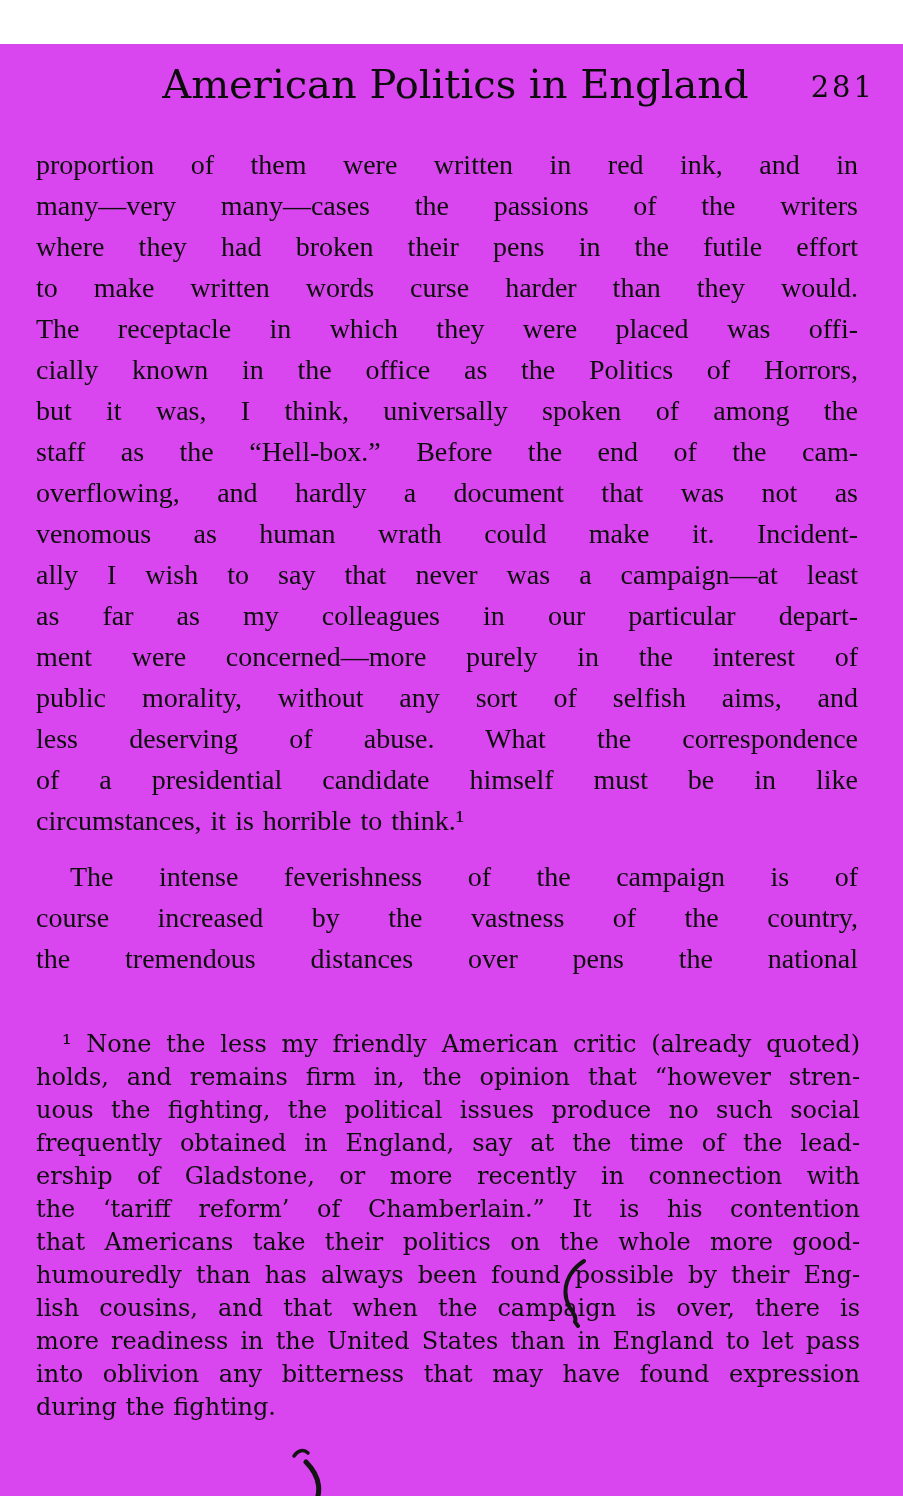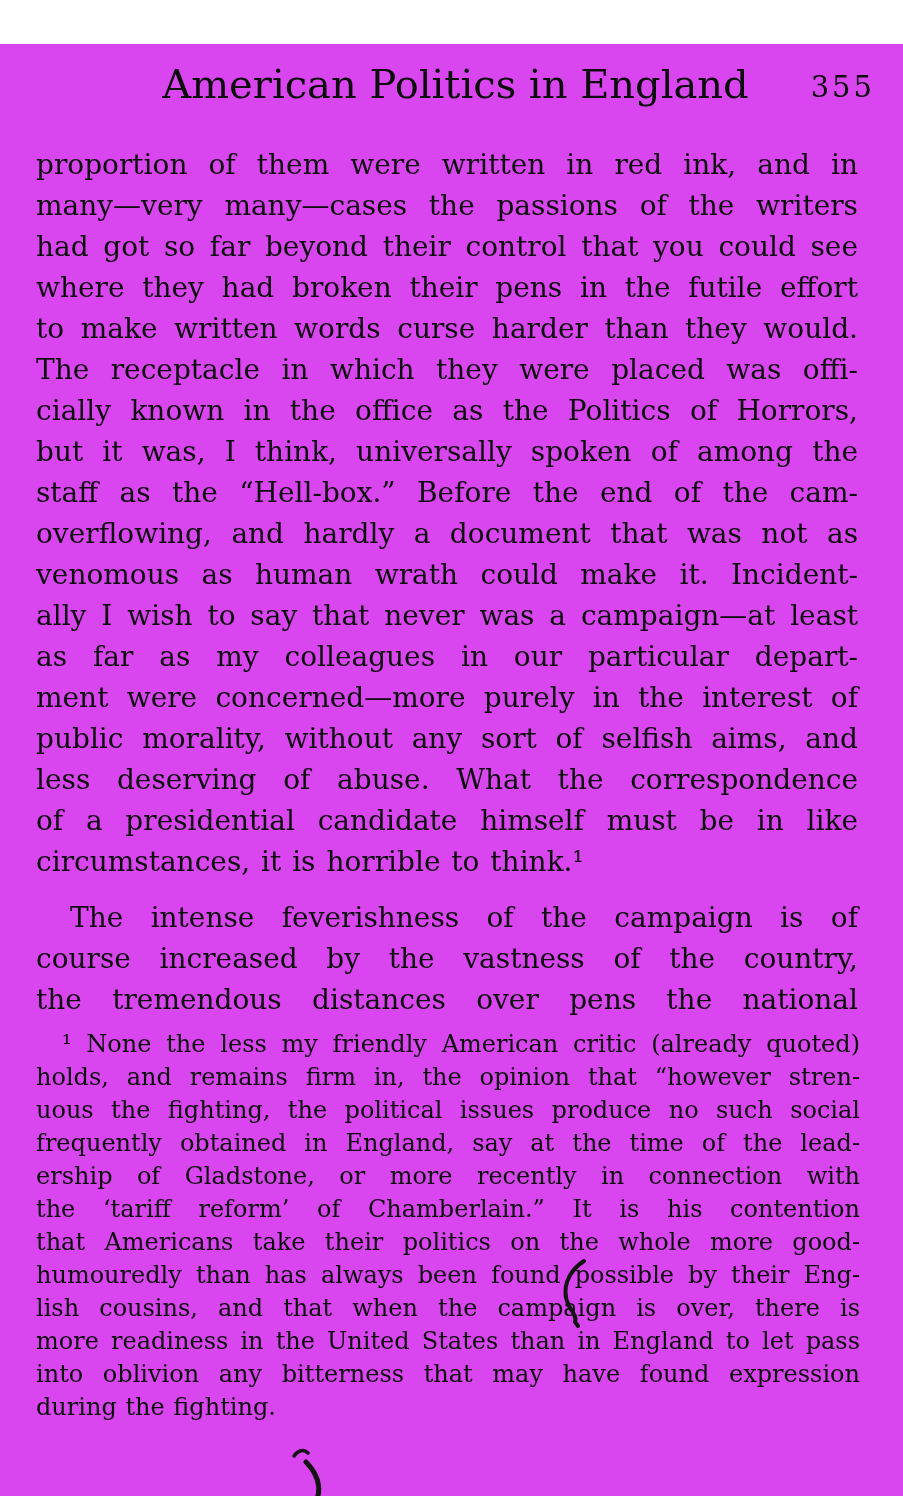--- a/index.html
+++ b/index.html
@@ -42,20 +42,21 @@
     position: absolute;
     top: 100px; left: 36px;
     width: 822px;
   }
   .para .line {
     font-size: 28px;
     line-height: 41px;
     text-align: justify;
     text-align-last: justify;
     word-spacing: 2px;
+    font-family: Liberation Serif, serif;
   }
   .para .line.line-last { text-align-last: left; }
   .para2 { margin-top: 15px; }
   .indent-first .line:first-child { text-indent: 34px; }
 
   
   .footnote {
     position: absolute;
     top: 984px; left: 36px;
     width: 824px;
@@ -75,28 +76,27 @@
   .mark-open  { left: 554px; top: 1214px; }
   .mark-close { left: 284px; top: 1402px; }
 </style>
 </head>
 <body>
 
 <div class="page">
 
   <header class="running-header">
     <div class="header-title">American Politics in England</div>
-    <div class="header-pagenum">355</div>
+    <div class="header-pagenum">281</div>
   </header>
 
   <main class="body-text">
     <section class="para para1">
         <div class="line">proportion of them were written in red ink, and in</div>
         <div class="line">many—very many—cases the passions of the writers</div>
-        <div class="line">had got so far beyond their control that you could see</div>
         <div class="line">where they had broken their pens in the futile effort</div>
         <div class="line">to make written words curse harder than they would.</div>
         <div class="line">The receptacle in which they were placed was offi-</div>
         <div class="line">cially known in the office as the Politics of Horrors,</div>
         <div class="line">but it was, I think, universally spoken of among the</div>
         <div class="line">staff as the “Hell-box.” Before the end of the cam-</div>
         <div class="line">overflowing, and hardly a document that was not as</div>
         <div class="line">venomous as human wrath could make it. Incident-</div>
         <div class="line">ally I wish to say that never was a campaign—at least</div>
         <div class="line">as far as my colleagues in our particular depart-</div>

